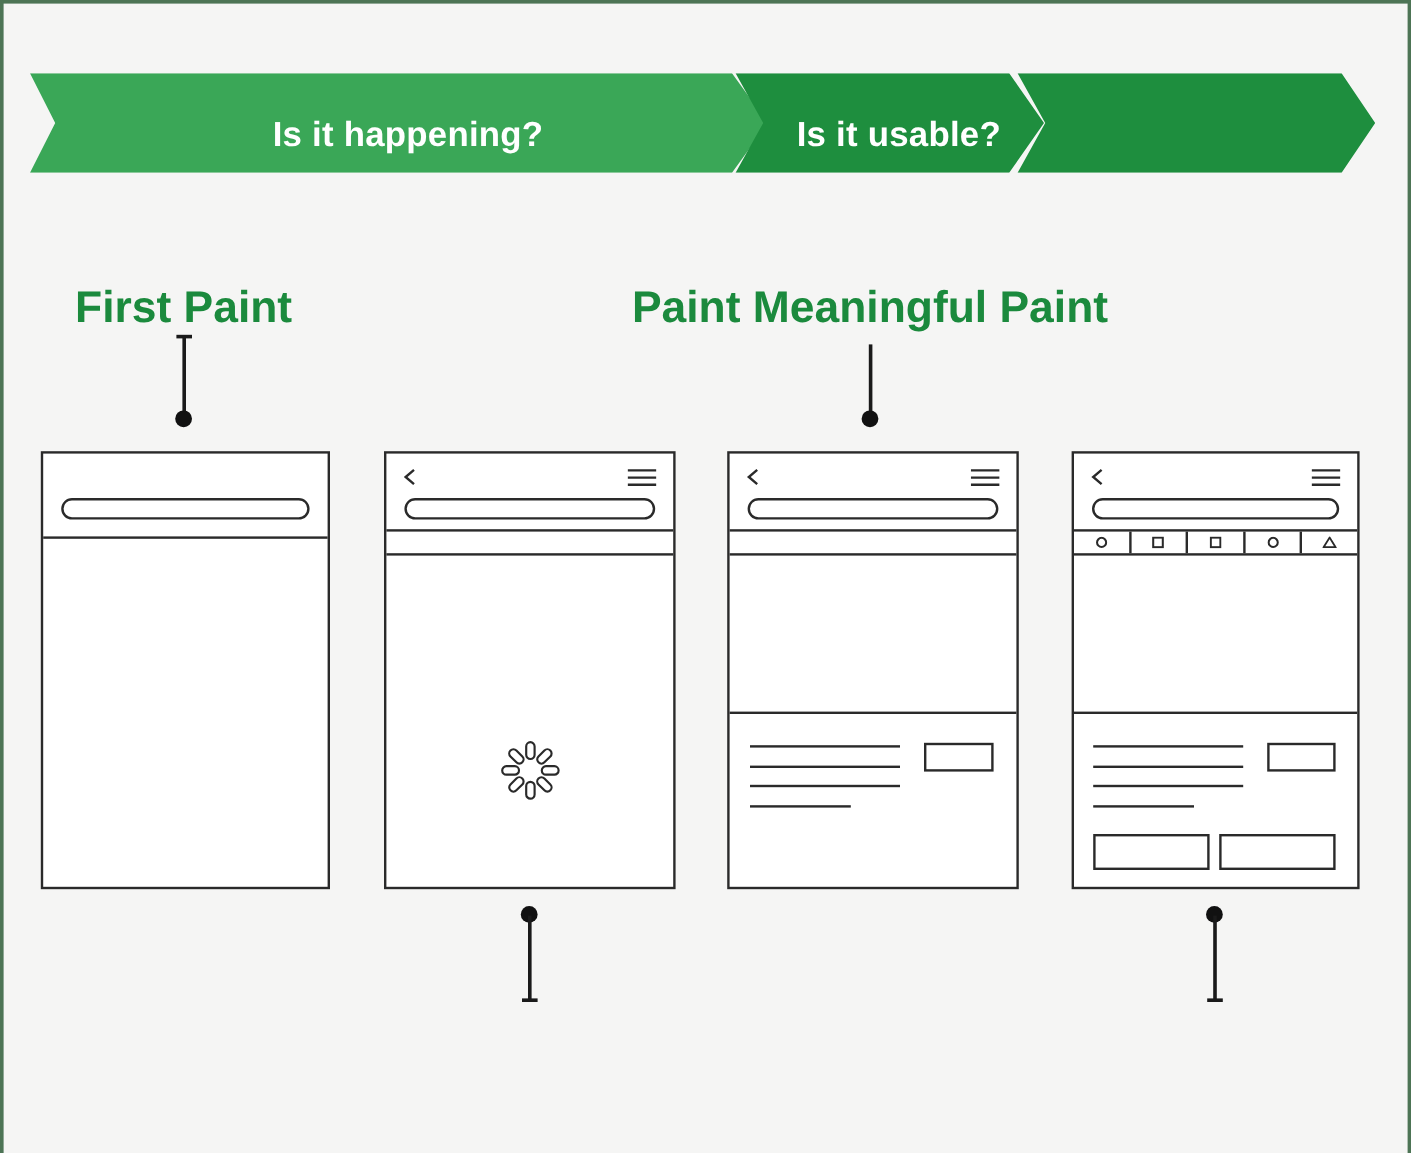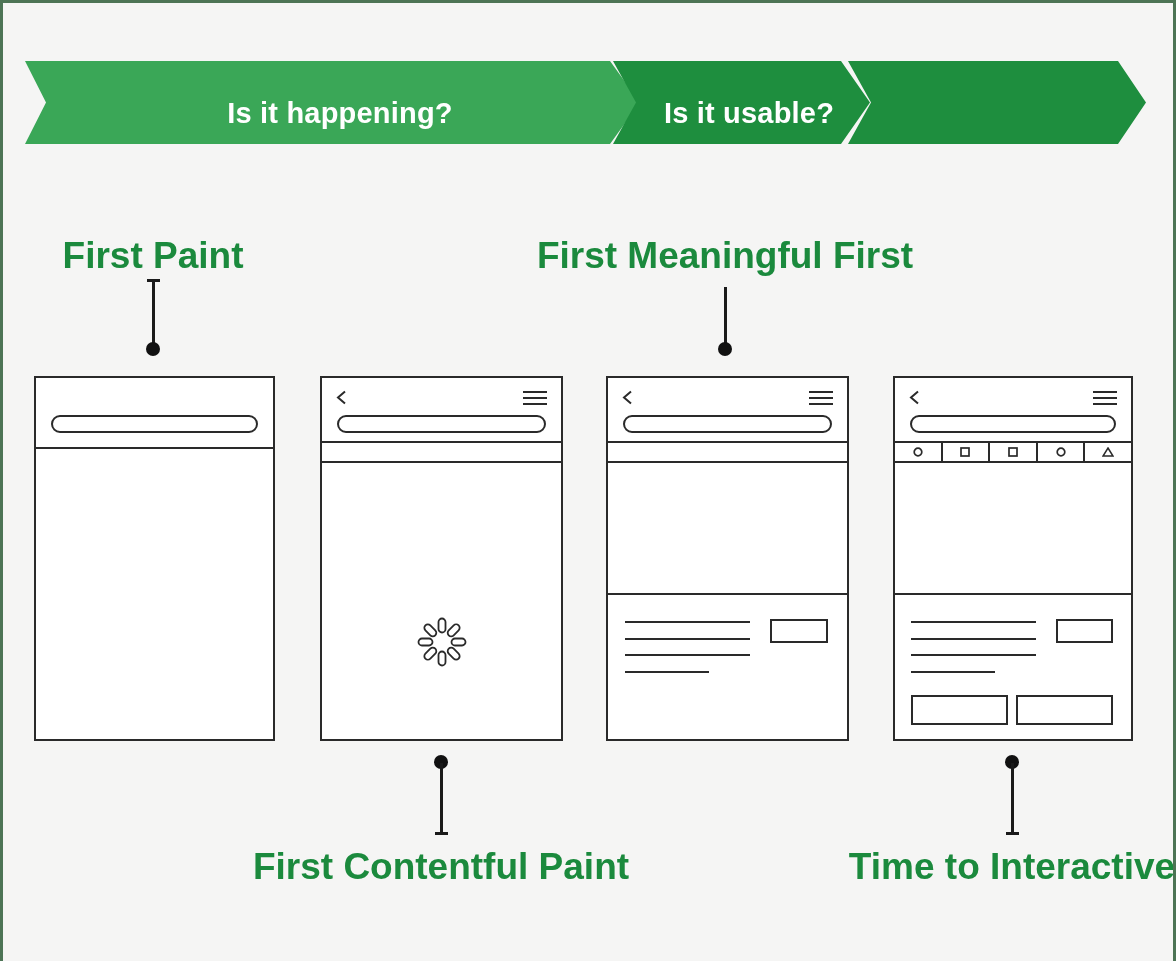--- a/index.html
+++ b/index.html
@@ -63,39 +63,37 @@
   <div class="banner-label" style="left:337px">Is it happening?</div>
   <div class="banner-label" style="left:746px">Is it usable?</div>
 
   <div class="metric-label" style="left:150px;top:232px">First Paint</div>
   <div>
     <div class="conn-cap" style="left:144px;top:276px"></div>
     <div class="conn-line" style="left:149px;top:277px;height:69px"></div>
     <div class="conn-dot" style="left:143px;top:339px"></div>
   </div>
 
-  <div class="metric-label" style="left:722px;top:232px">First Meaningful First</div>
+  <div class="metric-label" style="left:722px;top:232px">Paint Meaningful Paint</div>
   <div>
     <div class="conn-line" style="left:721px;top:284px;height:62px"></div>
     <div class="conn-dot" style="left:715px;top:339px"></div>
   </div>
 
   <div>
     <div class="conn-dot" style="left:431px;top:752px"></div>
     <div class="conn-line" style="left:437px;top:760px;height:70px"></div>
     <div class="conn-cap" style="left:432px;top:829px"></div>
   </div>
-  <div class="metric-label" style="left:438px;top:843px">First Contentful Paint</div>
 
   <div>
     <div class="conn-dot" style="left:1002px;top:752px"></div>
     <div class="conn-line" style="left:1008px;top:760px;height:70px"></div>
     <div class="conn-cap" style="left:1003px;top:829px"></div>
   </div>
-  <div class="metric-label" style="left:1009px;top:843px">Time to Interactive</div>
 
   <div class="phone" style="left:31px;width:241px">
     <div class="phone-header header-tall">
       <div class="url-pill"></div>
     </div>
     <div class="phone-body"></div>
   </div>
 
   <div class="phone" style="left:317px">
     <div class="phone-header header-short">

